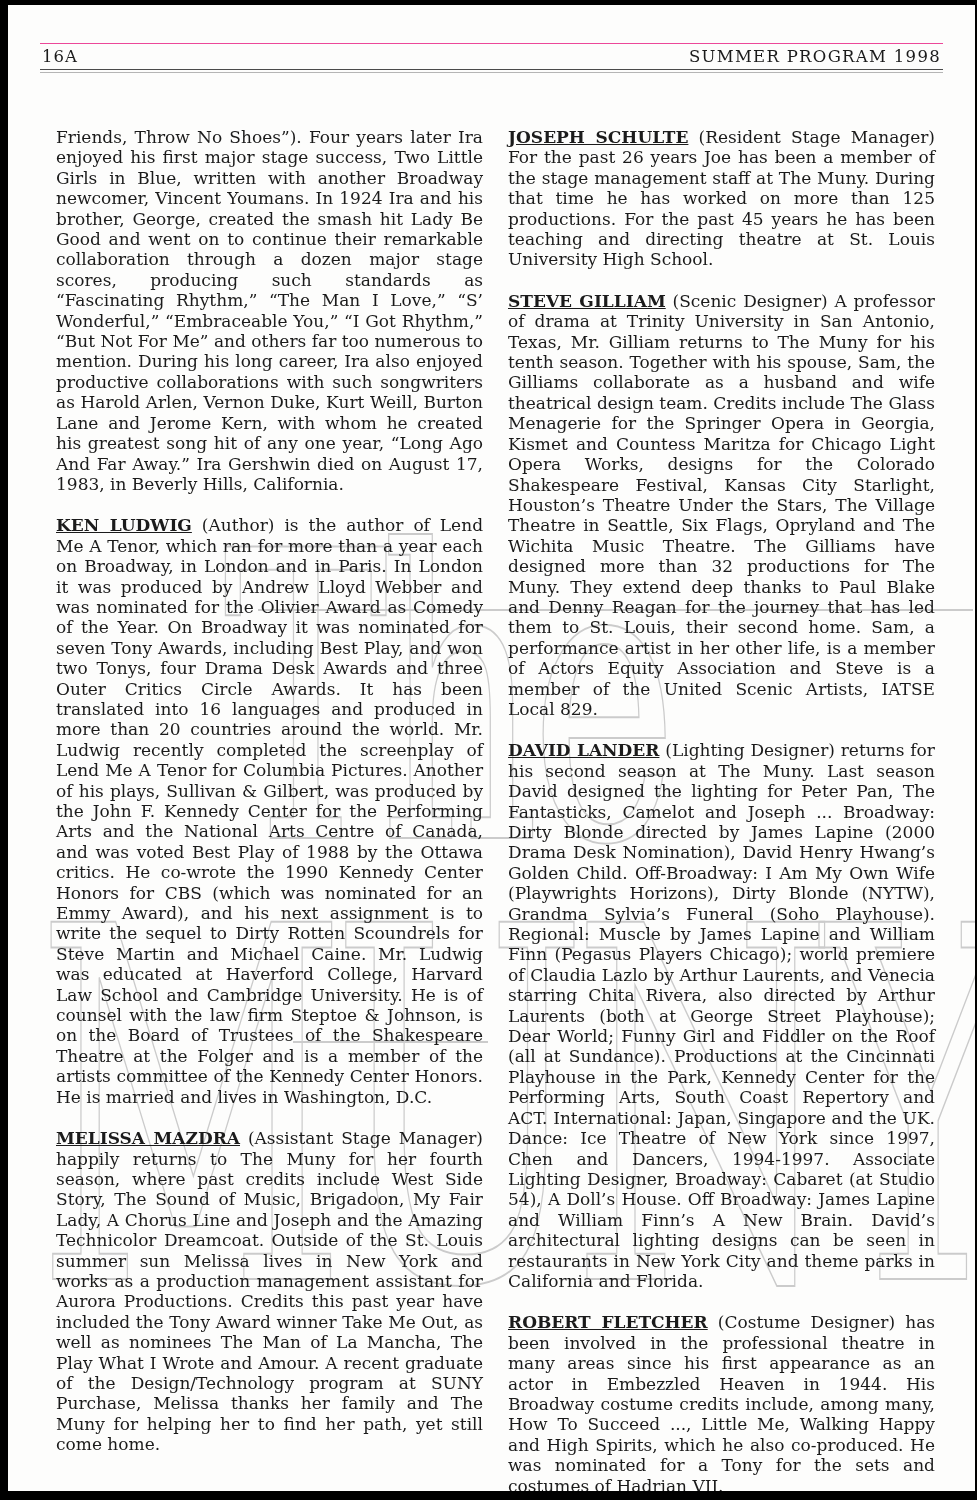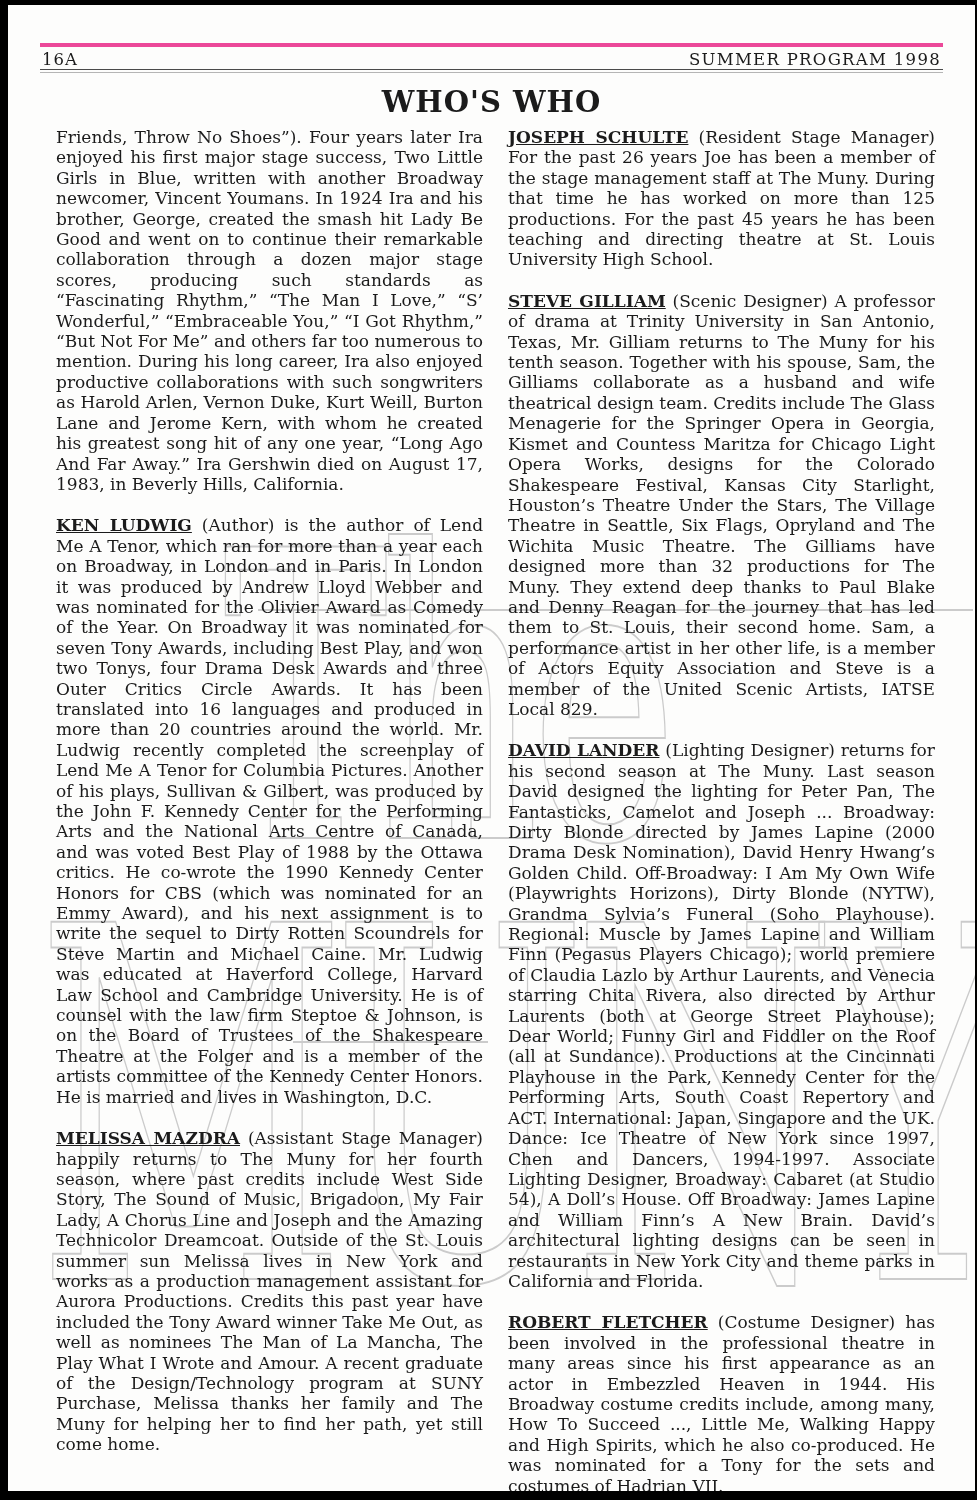--- a/index.html
+++ b/index.html
@@ -7,21 +7,21 @@
     width:977px;height:1500px;position:relative;background:#000;
     font-family:"DejaVu Serif",serif;color:#1b1b1b;
   }
   .page{
     position:absolute;top:5px;left:8px;right:2px;bottom:9px;
     background:#fdfdfc;overflow:hidden;
   }
   
   .header{
     position:absolute;left:32px;right:32px;top:38px;
-    border-top:4px solid #ec4899;
+    border-top:1px solid #ec4899;
     display:flex;justify-content:space-between;align-items:baseline;
     padding:3px 2px 4px 2px;font-size:16.5px;
   }
   .header-rule{
     position:absolute;left:32px;right:32px;top:64px;
     border-top:1px solid #4a4a4a;border-bottom:1px solid #b5b5b5;height:2px;
   }
   .pagenum{letter-spacing:1px;}
   .program{letter-spacing:1.3px;}
   .title{
@@ -62,21 +62,20 @@
   <div class="wm wm-muny">MUNY</div>
   <div class="wm-bar wm-bar1"></div>
   <div class="wm-bar wm-bar2"></div>
 
   <div class="header">
     <span class="pagenum">16A</span>
     <span class="program">SUMMER PROGRAM 1998</span>
   </div>
   <div class="header-rule"></div>
 
-  <div class="title">WHO'S WHO</div>
 
   <div class="columns">
     <div class="col">
         <p class="para"><span class="seg-n">Friends, Throw No Shoes”). Four years later Ira enjoyed his first major stage success, </span><span class="seg-i">Two Little Girls in Blue</span><span class="seg-n">, written with another Broadway newcomer, Vincent Youmans. In 1924 Ira and his brother, George, created the smash hit </span><span class="seg-i">Lady Be Good</span><span class="seg-n"> and went on to continue their remarkable collaboration through a dozen major stage scores, producing such standards as “Fascinating Rhythm,” “The Man I Love,” “S’ Wonderful,” “Embraceable You,” “I Got Rhythm,” “But Not For Me” and others far too numerous to mention. During his long career, Ira also enjoyed productive collaborations with such songwriters as Harold Arlen, Vernon Duke, Kurt Weill, Burton Lane and Jerome Kern, with whom he created his greatest song hit of any one year, “Long Ago And Far Away.” Ira Gershwin died on August 17, 1983, in Beverly Hills, California.</span></p>
         <p class="para"><span class="seg-b">KEN LUDWIG</span><span class="seg-n"> </span><span class="seg-i">(Author)</span><span class="seg-n"> is the author of </span><span class="seg-i">Lend Me A Tenor</span><span class="seg-n">, which ran for more than a year each on Broadway, in London and in Paris. In London it was produced by Andrew Lloyd Webber and was nominated for the Olivier Award as Comedy of the Year. On Broadway it was nominated for seven Tony Awards, including Best Play, and won two Tonys, four Drama Desk Awards and three Outer Critics Circle Awards. It has been translated into 16 languages and produced in more than 20 countries around the world. Mr. Ludwig recently completed the screenplay of </span><span class="seg-i">Lend Me A Tenor</span><span class="seg-n"> for Columbia Pictures. Another of his plays, </span><span class="seg-i">Sullivan &amp; Gilbert</span><span class="seg-n">, was produced by the John F. Kennedy Center for the Performing Arts and the National Arts Centre of Canada, and was voted Best Play of 1988 by the Ottawa critics. He co-wrote the 1990 Kennedy Center Honors for CBS (which was nominated for an Emmy Award), and his next assignment is to write the sequel to </span><span class="seg-i">Dirty Rotten Scoundrels</span><span class="seg-n"> for Steve Martin and Michael Caine. Mr. Ludwig was educated at Haverford College, Harvard Law School and Cambridge University. He is of counsel with the law firm Steptoe &amp; Johnson, is on the Board of Trustees of the Shakespeare Theatre at the Folger and is a member of the artists committee of the Kennedy Center Honors. He is married and lives in Washington, D.C.</span></p>
         <p class="para"><span class="seg-b">MELISSA MAZDRA</span><span class="seg-n"> </span><span class="seg-i">(Assistant Stage Manager)</span><span class="seg-n"> happily returns to The Muny for her fourth season, where past credits include </span><span class="seg-i">West Side Story, The Sound of Music, Brigadoon, My Fair Lady, A Chorus Line</span><span class="seg-n"> and </span><span class="seg-i">Joseph and the Amazing Technicolor Dreamcoat</span><span class="seg-n">. Outside of the St. Louis summer sun Melissa lives in New York and works as a production management assistant for Aurora Productions. Credits this past year have included the Tony Award winner </span><span class="seg-i">Take Me Out</span><span class="seg-n">, as well as nominees </span><span class="seg-i">The Man of La Mancha, The Play What I Wrote</span><span class="seg-n"> and </span><span class="seg-i">Amour</span><span class="seg-n">. A recent graduate of the Design/Technology program at SUNY Purchase, Melissa thanks her family and The Muny for helping her to find her path, yet still come home.</span></p>
       </div>
     <div class="col">
         <p class="para"><span class="seg-b">JOSEPH SCHULTE</span><span class="seg-n"> </span><span class="seg-i">(Resident Stage Manager)</span><span class="seg-n"> For the past 26 years Joe has been a member of the stage management staff at The Muny. During that time he has worked on more than 125 productions. For the past 45 years he has been teaching and directing theatre at St. Louis University High School.</span></p>
         <p class="para"><span class="seg-b">STEVE GILLIAM</span><span class="seg-n"> </span><span class="seg-i">(Scenic Designer)</span><span class="seg-n"> A professor of drama at Trinity University in San Antonio, Texas, Mr. Gilliam returns to The Muny for his tenth season.  Together with his spouse, Sam, the Gilliams collaborate as a husband and wife theatrical design team.  Credits include </span><span class="seg-i">The Glass Menagerie</span><span class="seg-n"> for the Springer Opera in Georgia, </span><span class="seg-i">Kismet</span><span class="seg-n"> and </span><span class="seg-i">Countess Maritza</span><span class="seg-n"> for Chicago Light Opera Works, designs for the Colorado Shakespeare Festival, Kansas City Starlight, Houston’s Theatre Under the Stars, The Village Theatre in Seattle, Six Flags, Opryland and The Wichita Music Theatre.  The Gilliams have designed more than 32 productions for The Muny. They extend deep thanks to Paul Blake and Denny Reagan for the journey that has led them to St. Louis, their second home. Sam, a performance artist in her other life, is a member of Actors Equity Association and Steve is a member of the United Scenic Artists, IATSE Local 829.</span></p>

